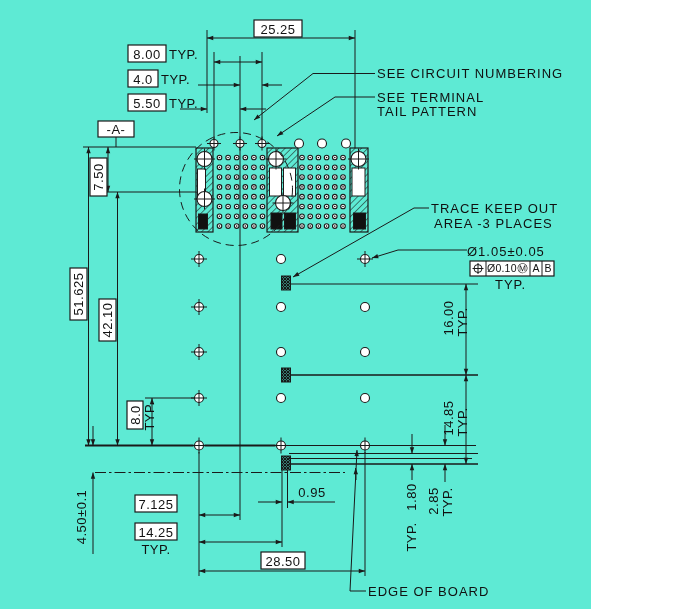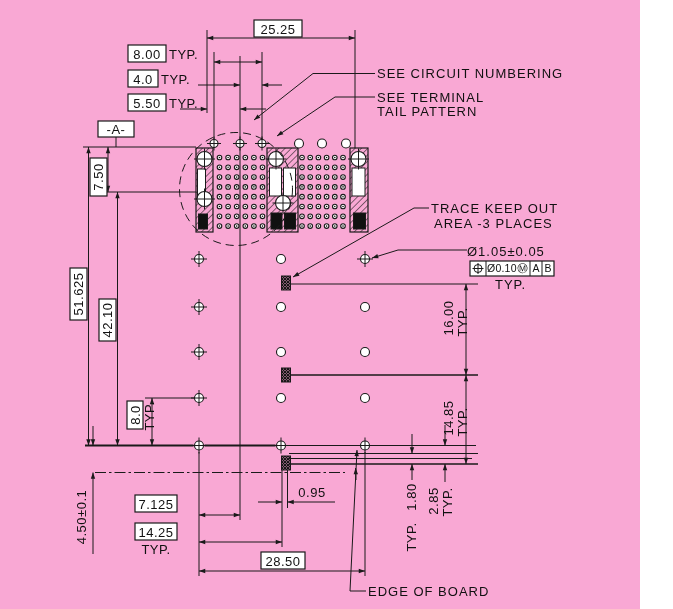--- a/index.html
+++ b/index.html
@@ -1,16 +1,16 @@
 <!DOCTYPE html>
 <html><head>
 <meta charset="utf-8">
 <style>
   html,body{margin:0;padding:0;background:#fff;}
-  #stage{position:relative;width:640px;height:609px;background:#f9a8d4;overflow:hidden;}
+  #stage{position:relative;width:591px;height:609px;background:#5eead4;overflow:hidden;}
   svg{display:block}
   .ln{stroke:#1a1a1a;stroke-width:1;fill:none}
   .lnH{stroke:#1a1a1a;stroke-width:1.8;fill:none}
   .lnM{stroke:#1a1a1a;stroke-width:1.5;fill:none}
   .cdash{stroke-dasharray:11 3 2.5 3}
   .ddash{stroke-dasharray:8 5}
   .hole{fill:#fff;stroke:#1a1a1a;stroke-width:1.1}
   .dot{fill:#1a1a1a;stroke:none}
   .box{fill:#fff;stroke:#1a1a1a;stroke-width:1.2}
   .bar{fill:url(#hatch);stroke:#1a1a1a;stroke-width:1.2}

